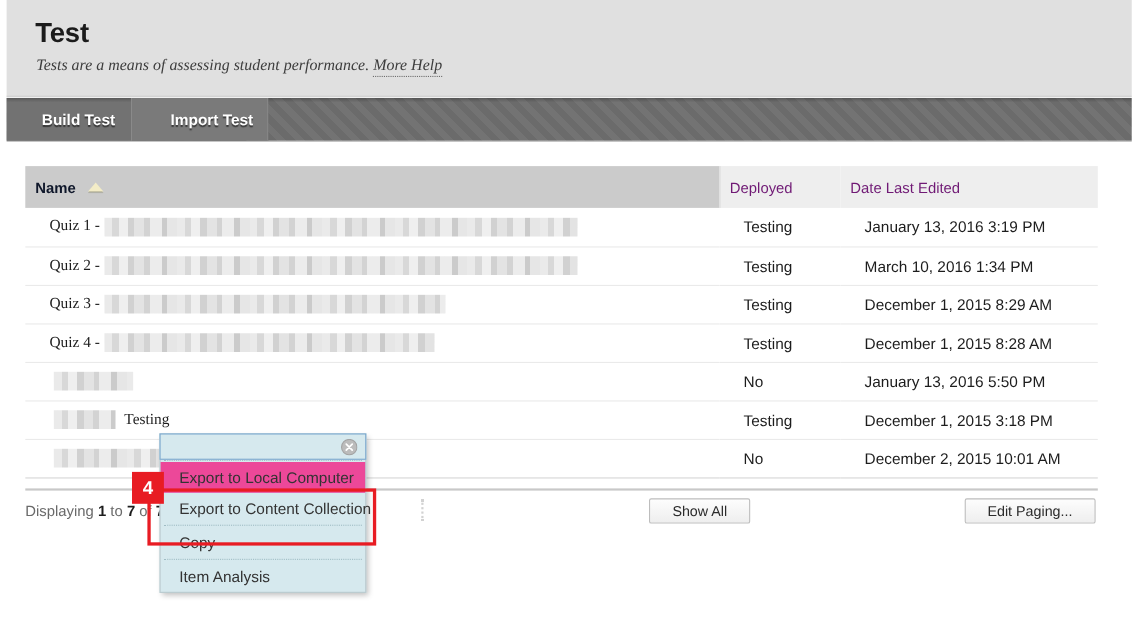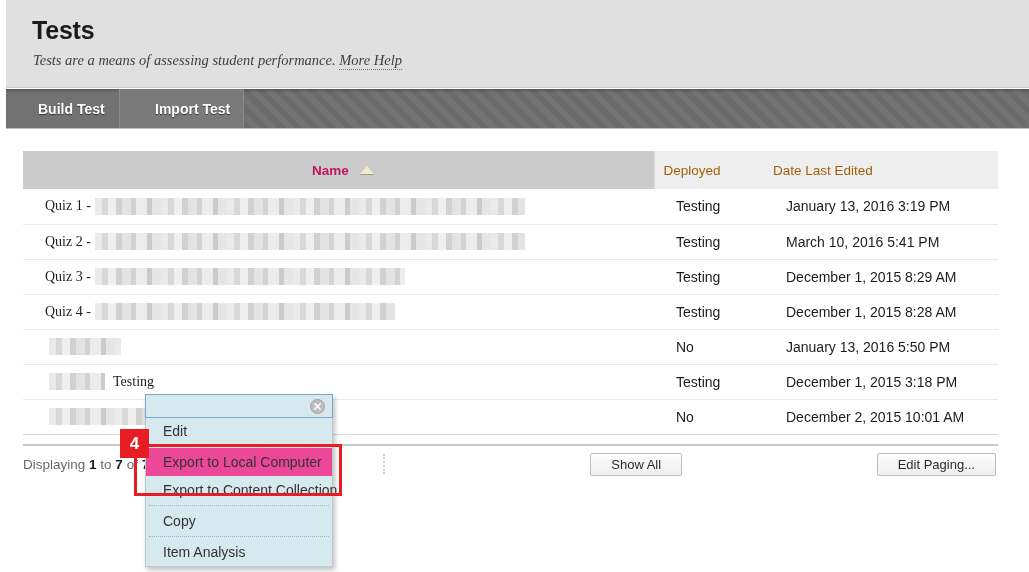--- a/index.html
+++ b/index.html
@@ -104,30 +104,29 @@
     width: 975px;
     border-collapse: collapse;
     table-layout: fixed;
   }
   table.list th {
     height: 38px;
     padding: 0 0 0 9px;
     text-align: left;
     font-size: 13.5px;
     font-weight: normal;
-    color: #a16207;
+    color: #701a75;
     background: #eeeeee;
     vertical-align: middle;
   }
   table.list th.sorted {
     background: #cbcbcb;
-    color: #be185d;
+    color: #0f172a;
     font-weight: bold;
     border-right: 1px solid #d9d9d9;
-    text-align: center;
   }
   th .sort-caret {
     display: inline-block;
     margin-left: 7px;
     width: 0; height: 0;
     border-left: 7px solid transparent;
     border-right: 7px solid transparent;
     border-bottom: 8px solid #f3ecc7;
     vertical-align: 1px;
     filter: drop-shadow(0 1px 0 #9a9a85);
@@ -264,21 +263,21 @@
     line-height: 29px;
     z-index: 61;
   }
 </style>
 </head>
 <body>
 
 <div id="page">
 
   <div class="page-header">
-    <div class="page-title">Tests</div>
+    <div class="page-title">Test</div>
     <div class="page-desc">
       <span>Tests are a means of assessing student performance.</span>
       <a class="more-help" href="#">More Help</a>
     </div>
   </div>
 
   <div class="action-bar">
     <div class="action-bar-left"></div>
     <div class="ab-shadow"></div>
     <div class="ab-btn build">Build Test</div>
@@ -309,21 +308,21 @@
             <td class="col-date">January 13, 2016 3:19 PM</td>
           </tr>
           <tr>
             <td class="col-name">
               <span class="name-cell">
                 <span>Quiz 2 -</span>
                 <span class="redacted" style="width: 430px;"></span>
               </span>
             </td>
             <td class="col-dep">Testing</td>
-            <td class="col-date">March 10, 2016 5:41 PM</td>
+            <td class="col-date">March 10, 2016 1:34 PM</td>
           </tr>
           <tr>
             <td class="col-name">
               <span class="name-cell">
                 <span>Quiz 3 -</span>
                 <span class="redacted" style="width: 310px;"></span>
               </span>
             </td>
             <td class="col-dep">Testing</td>
             <td class="col-date">December 1, 2015 8:29 AM</td>
@@ -388,21 +387,20 @@
   <div class="ctx-menu">
     <div class="ctx-head">
       <span class="ctx-close">
         <svg width="15" height="15" viewBox="0 0 15 15" aria-hidden="true">
           <circle cx="7.5" cy="7.5" r="7" fill="#bcbcbc" stroke="#a3a3a3" stroke-width="1"></circle>
           <path d="M4.8 4.8 L10.2 10.2 M10.2 4.8 L4.8 10.2" stroke="#ffffff" stroke-width="1.6" stroke-linecap="round"></path>
         </svg>
       </span>
     </div>
     <div id="ctx-items">
-        <div class="ctx-item">Edit</div>
         <div class="ctx-sep"></div>
         <div class="ctx-item hover">Export to Local Computer</div>
         <div class="ctx-item">Export to Content Collection</div>
         <div class="ctx-sep"></div>
         <div class="ctx-item">Copy</div>
         <div class="ctx-sep"></div>
         <div class="ctx-item">Item Analysis</div>
       </div>
   </div>
 

